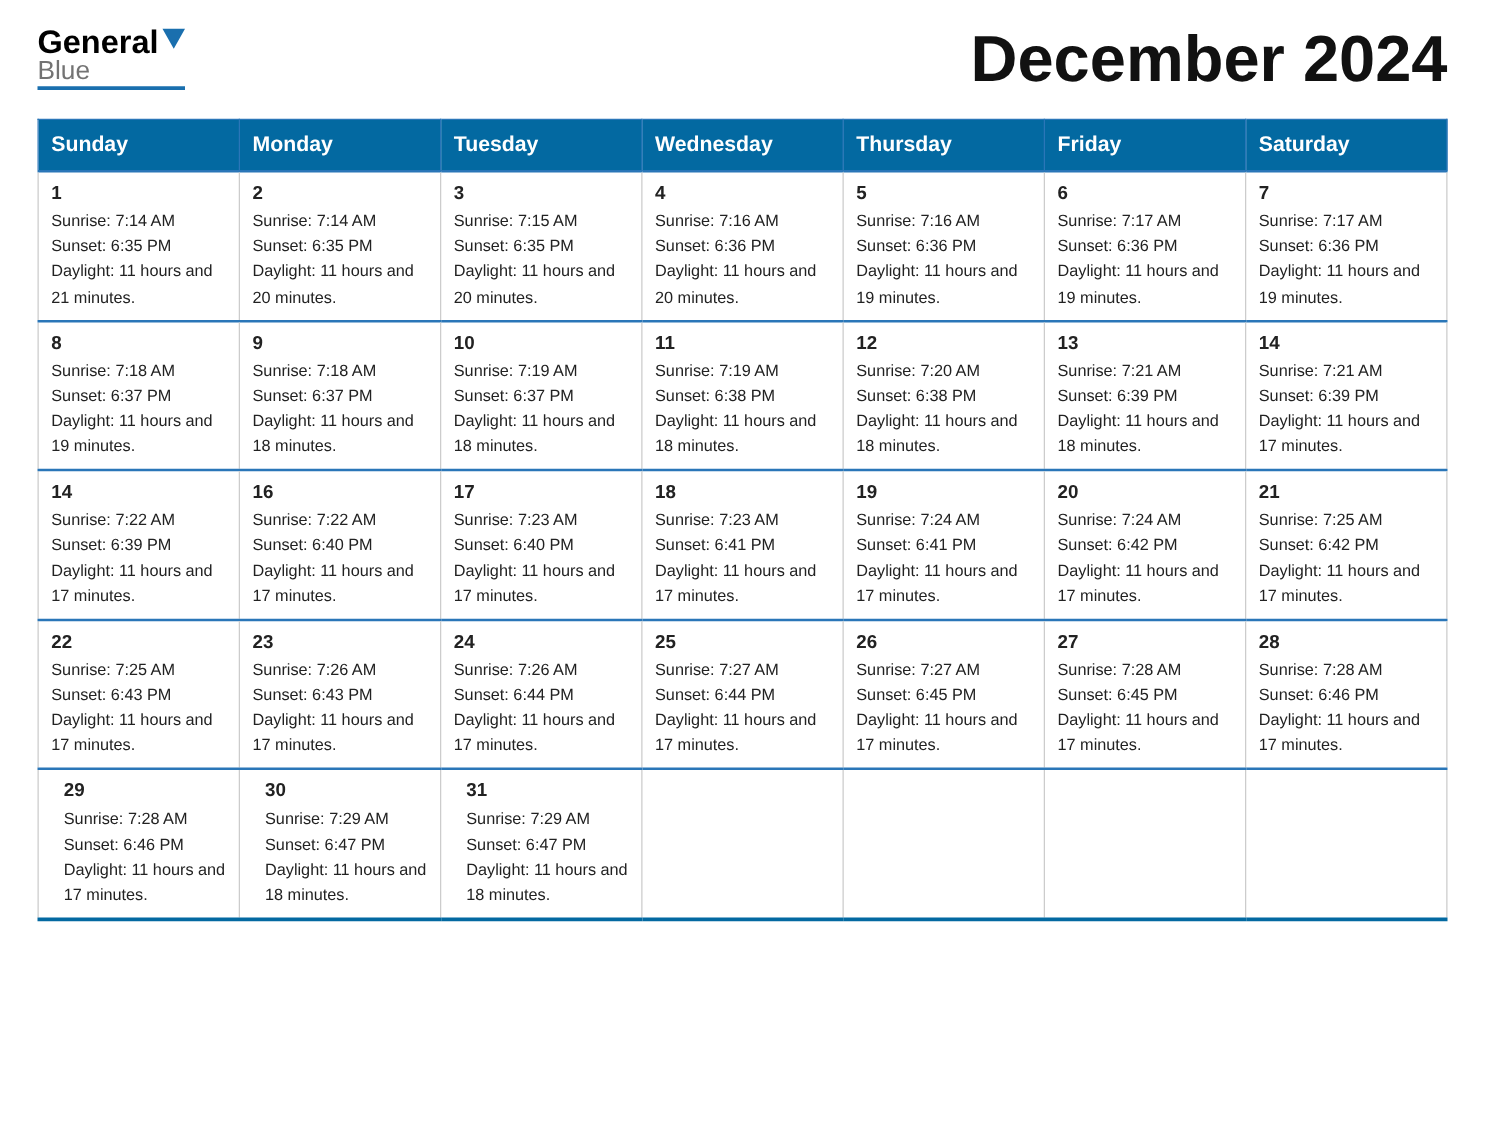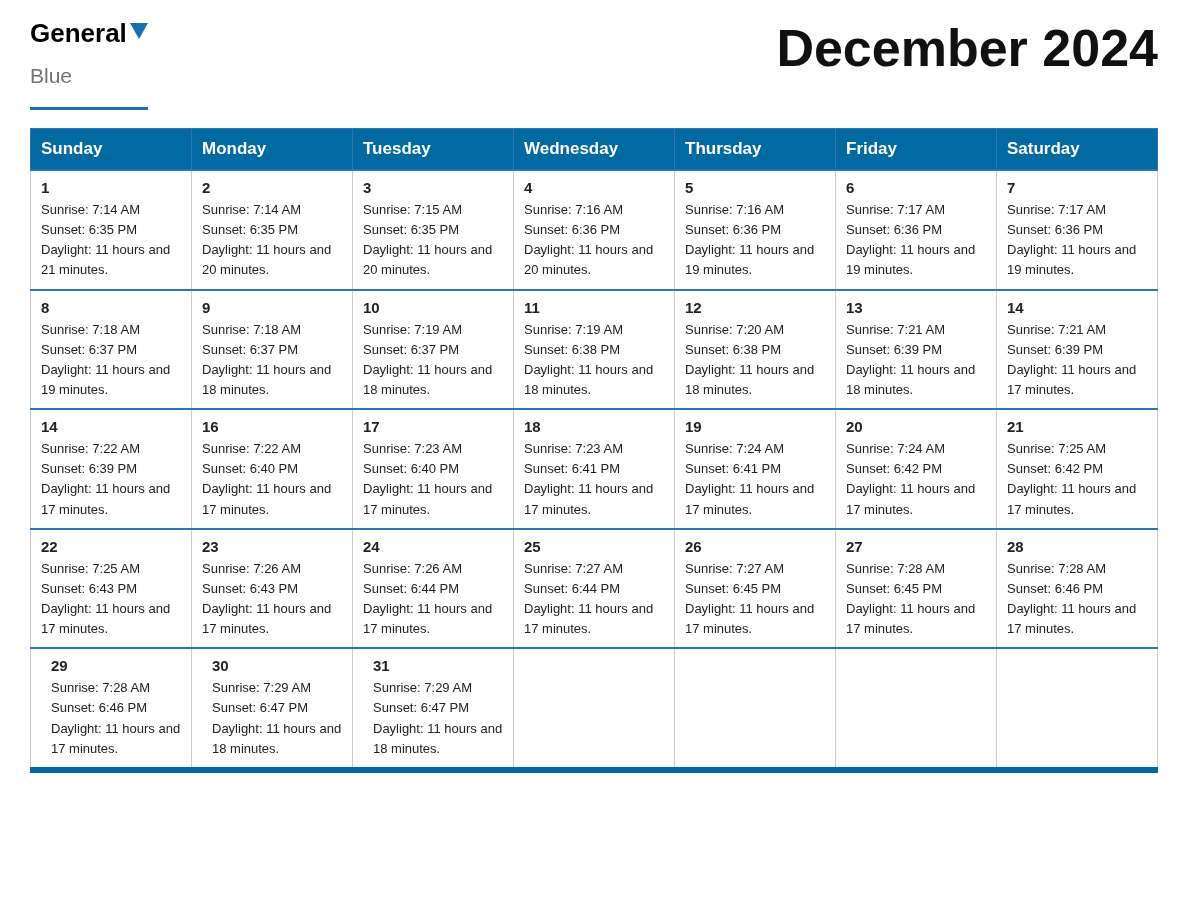--- a/index.html
+++ b/index.html
@@ -13,21 +13,20 @@
     .header {
       display: flex;
       justify-content: space-between;
       align-items: flex-start;
       margin-bottom: 18px;
     }
     .logo {
       display: flex;
       flex-direction: column;
       align-items: flex-start;
-      gap: 19px;
     }
     .logo-general {
       font-size: 26px;
       font-weight: bold;
       color: #000;
       line-height: 1;
     }
     .logo-blue {
       font-size: 21px;
       font-weight: normal;
@@ -98,21 +97,21 @@
       font-weight: bold;
       display: block;
       margin-bottom: 4px;
     }
     .day-info {
       font-size: 13px;
       line-height: 1.55;
     }
     
     tbody tr:last-child td {
-      border-bottom: 6px solid #0369a1;
+      border-bottom: 3px solid #0369a1;
       padding-left: 20px;
     }
   </style>
 </head>
 <body>
 
 <div class="header">
   <div class="logo">
     <div style="display:flex; align-items:center;">
       <span class="logo-general">General</span>

